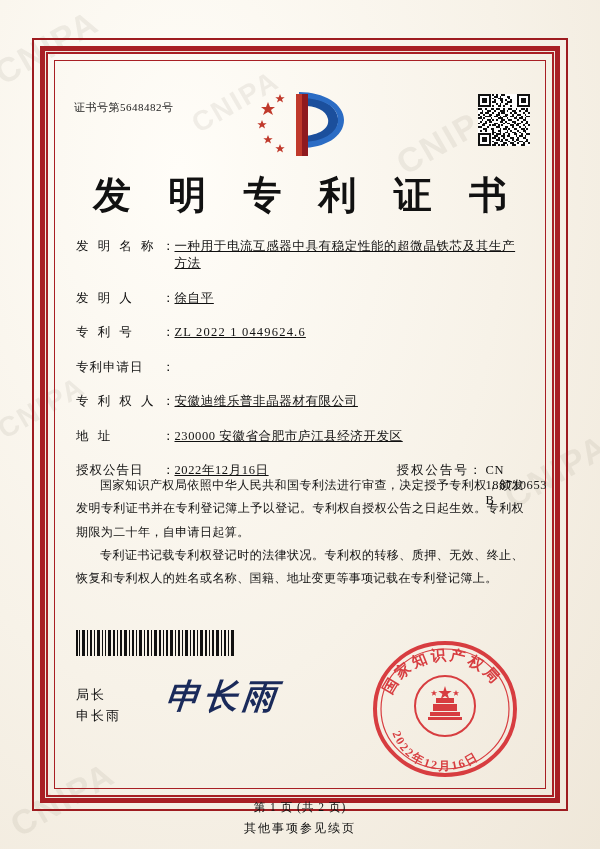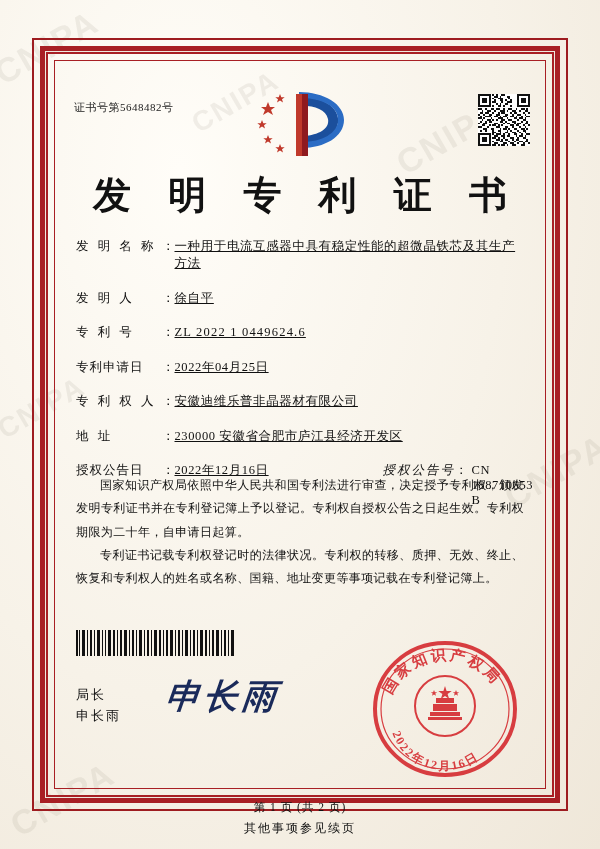--- a/index.html
+++ b/index.html
@@ -102,21 +102,21 @@
     letter-spacing:3px;
     white-space:nowrap;
   }
   .flabel.wide{letter-spacing:1px;}
   .fcolon{flex:0 0 12px;}
   .fvalue{flex:1 1 auto;letter-spacing:.6px;text-decoration:underline;}
   .fvalue.mono{font-family:"Liberation Serif",serif;letter-spacing:1.2px;}
 
   .frow.split .fvalue{flex:0 0 auto;width:200px;}
   .flabel2{
-    flex:0 0 auto;letter-spacing:2px;margin-left:8px;white-space:nowrap;font-style:italic;
+    flex:0 0 auto;letter-spacing:2px;margin-left:22px;white-space:nowrap;
   }
   .fvalue2{flex:1 1 auto;margin-left:4px;letter-spacing:.6px;}
 
   .para{
     position:absolute;left:10px;right:10px;
     font-size:12px;line-height:1.95;color:#111;
     text-align:justify;
     letter-spacing:.4px;
   }
   .para.p1{top:400px;}
@@ -421,21 +421,20 @@
 
       <div class="frow">
         <span class="flabel">专 利 号</span>
         <span class="fcolon">：</span>
         <span class="fvalue mono">ZL 2022 1 0449624.6</span>
       </div>
 
       <div class="frow">
         <span class="flabel wide">专利申请日</span>
         <span class="fcolon">：</span>
-        <span class="fvalue">2022年04月25日</span>
       </div>
 
       <div class="frow">
         <span class="flabel">专 利 权 人</span>
         <span class="fcolon">：</span>
         <span class="fvalue">安徽迪维乐普非晶器材有限公司</span>
       </div>
 
       <div class="frow">
         <span class="flabel">地 址</span>

